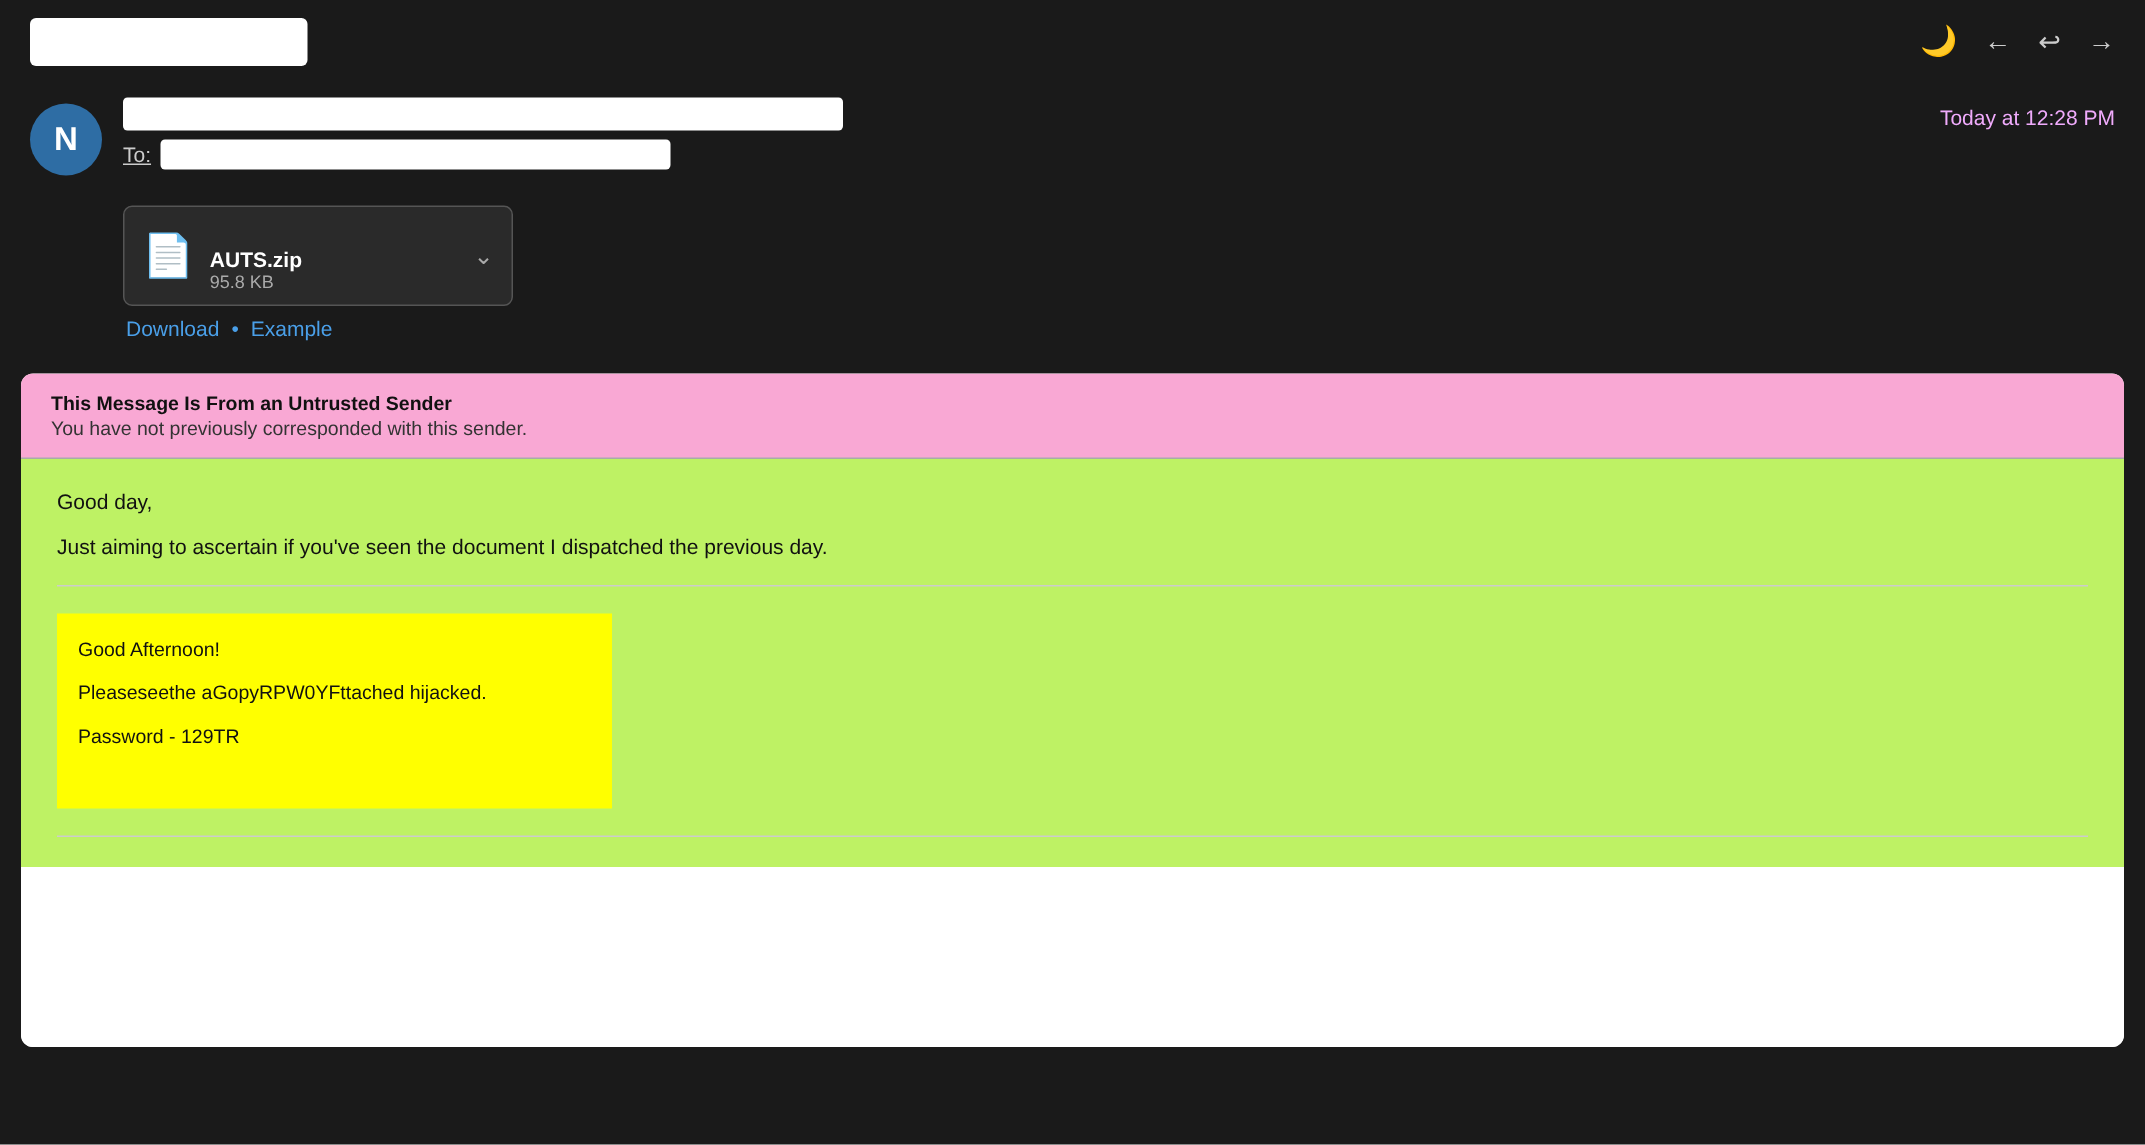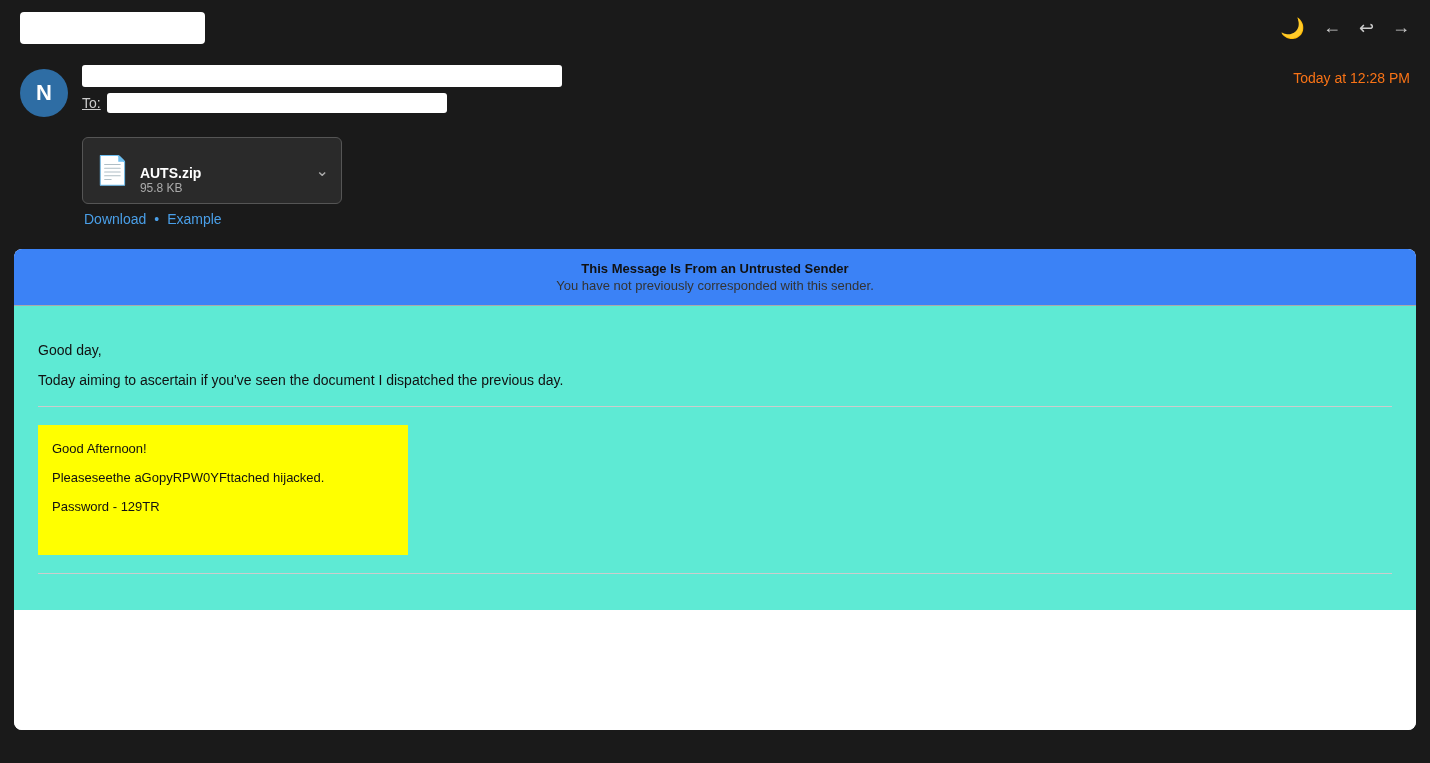--- a/index.html
+++ b/index.html
@@ -80,21 +80,21 @@
       align-items: center;
       gap: 10px;
     }
     .subject-redacted {
       background: #fff;
       border-radius: 3px;
       height: 22px;
       width: 480px;
     }
     .timestamp {
-      color: #f97316;
+      color: #f0abfc;
       font-size: 14px;
       margin-left: auto;
       white-space: nowrap;
       padding-top: 4px;
     }
     .to-row {
       display: flex;
       align-items: center;
       gap: 6px;
       font-size: 14px;
@@ -170,40 +170,39 @@
     .email-body-container {
       background: #fff;
       border-radius: 8px;
       margin: 12px 14px 14px 14px;
       overflow: hidden;
       color: #222;
     }
 
     
     .untrusted-banner {
-      background: #3b82f6;
+      background: #f9a8d4;
       padding: 12px 20px;
       border-bottom: 1px solid #aaa;
-      text-align: center;
     }
     .untrusted-title {
       font-size: 13px;
       font-weight: bold;
       color: #111;
       margin-bottom: 2px;
     }
     .untrusted-sub {
       font-size: 13px;
       color: #333;
     }
 
     
     .email-content {
-      padding: 36px 24px;
-      background: #5eead4;
+      padding: 20px 24px;
+      background: #bef264;
     }
     .email-greeting {
       font-size: 14px;
       color: #111;
       margin-bottom: 14px;
     }
     .email-body-text {
       font-size: 14px;
       color: #111;
       margin-bottom: 18px;
@@ -303,21 +302,21 @@
 
 <div class="email-body-container">
 
   <div class="untrusted-banner">
     <div class="untrusted-title">This Message Is From an Untrusted Sender</div>
     <div class="untrusted-sub">You have not previously corresponded with this sender.</div>
   </div>
 
   <div class="email-content">
     <p class="email-greeting">Good day,</p>
-    <p class="email-body-text">Today aiming to ascertain if you've seen the document I dispatched the previous day.</p>
+    <p class="email-body-text">Just aiming to ascertain if you've seen the document I dispatched the previous day.</p>
     <hr class="email-divider">
 
     <div class="quoted-section">
       <div class="quoted-yellow">
         <p class="quoted-line">Good Afternoon!</p>
         <p class="quoted-line">Pleaseseethe aGopyRPW0YFttached hijacked.</p>
         <p class="quoted-line">Password - 129TR</p>
       </div>
     </div>
 

